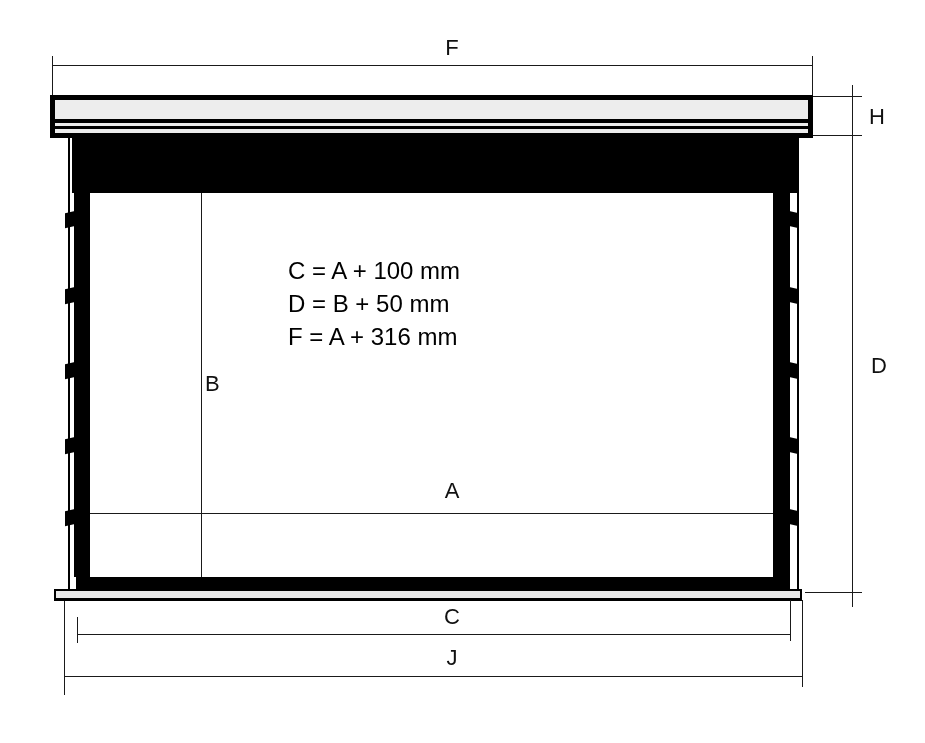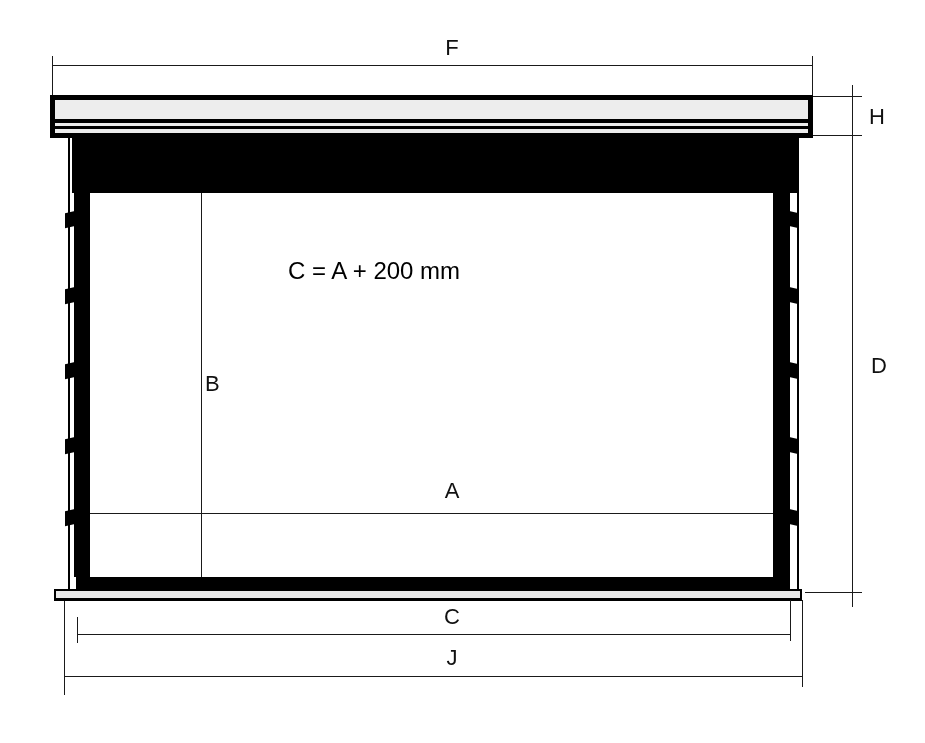--- a/index.html
+++ b/index.html
@@ -94,16 +94,18 @@
   <div class="vline" style="left:77px;top:617px;height:26px;"></div>
   <div class="vline" style="left:790px;top:600px;height:41px;"></div>
   <div class="dimlabel" style="left:439px;top:606px;">C</div>
 
   <div class="hline" style="left:64px;top:676px;width:738px;"></div>
   <div class="vline" style="left:64px;top:601px;height:94px;"></div>
   <div class="vline" style="left:802px;top:600px;height:87px;"></div>
   <div class="dimlabel" style="left:439px;top:647px;">J</div>
 
   <div class="formulas">
-    <div>C = A + 200 mm</div>
+    <div>C = A + 100 mm</div>
+    <div>D = B + 50 mm</div>
+    <div>F = A + 316 mm</div>
   </div>
 
 </div>
 
 </body></html>

